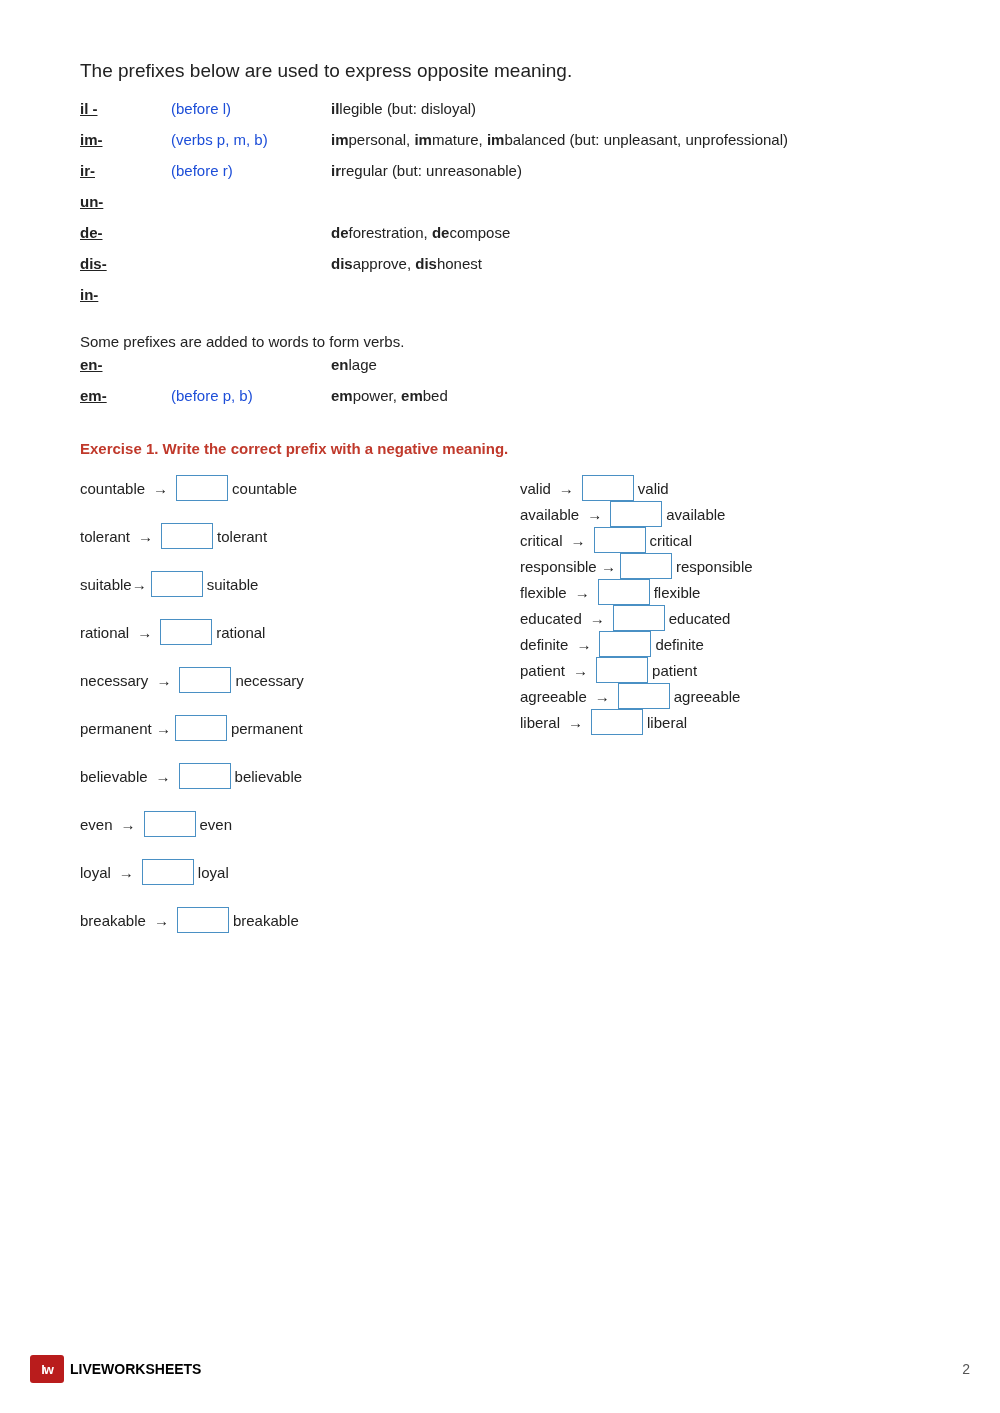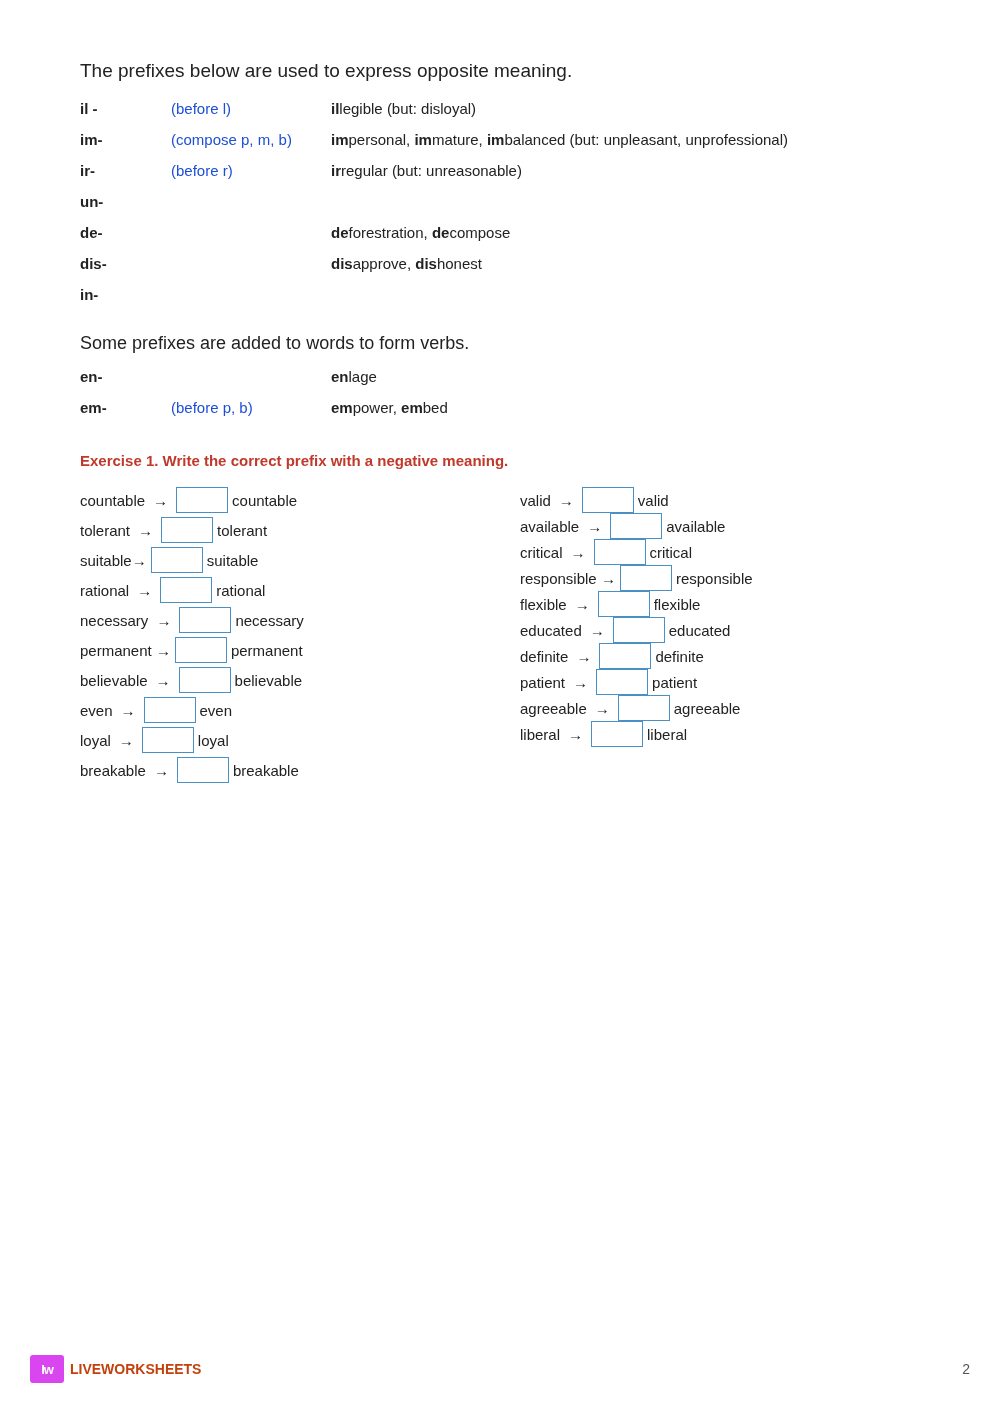--- a/index.html
+++ b/index.html
@@ -23,39 +23,40 @@
     }
     .prefix-row {
       display: flex;
       align-items: baseline;
       margin-bottom: 14px;
     }
     .prefix-key {
       font-weight: bold;
       width: 55px;
       flex-shrink: 0;
+      text-decoration: underline;
     }
     .prefix-cond {
       width: 160px;
       flex-shrink: 0;
       color: #1d4ed8;
       margin-left: 36px;
     }
     .prefix-example {
       flex: 1;
     }
     .prefix-example b {
       font-weight: bold;
     }
     .section-break {
       margin: 30px 0 18px 0;
     }
     .verb-section-intro {
-      font-size: 18px;
-      margin-bottom: 14px;
+      font-size: 15px;
+      margin-bottom: 6px;
     }
     .exercise-heading {
       color: #c0392b;
       font-weight: bold;
       font-size: 15px;
       margin: 36px 0 18px 0;
     }
     .exercise-grid {
       display: grid;
       grid-template-columns: 1fr 1fr;
@@ -91,56 +92,56 @@
       padding: 0 30px;
     }
     .liveworksheets-logo {
       display: flex;
       align-items: center;
       gap: 6px;
     }
     .logo-box {
       width: 34px;
       height: 28px;
-      background: #d946ef;
+      background: #b91c1c;
       display: flex;
       align-items: center;
       justify-content: center;
       border-radius: 3px;
     }
     .logo-box span {
       color: #fff;
       font-weight: bold;
       font-size: 13px;
       letter-spacing: -1px;
     }
     .logo-text {
       font-weight: bold;
       font-size: 14px;
-      color: #c2410c;
+      color: #000000;
     }
     .page-number {
       font-size: 14px;
       color: #555;
     }
   </style>
 </head>
 <body>
 
 <p class="intro-text">The prefixes below are used to express opposite meaning.</p>
 
 <div class="prefix-table">
   <div class="prefix-row">
     <span class="prefix-key">il -</span>
     <span class="prefix-cond">(before l)</span>
     <span class="prefix-example"><b>il</b>legible (but: disloyal)</span>
   </div>
   <div class="prefix-row">
     <span class="prefix-key">im-</span>
-    <span class="prefix-cond">(compose p, m, b)</span>
+    <span class="prefix-cond">(verbs p, m, b)</span>
     <span class="prefix-example"><b>im</b>personal, <b>im</b>mature, <b>im</b>balanced (but: unpleasant, unprofessional)</span>
   </div>
   <div class="prefix-row">
     <span class="prefix-key">ir-</span>
     <span class="prefix-cond">(before r)</span>
     <span class="prefix-example"><b>ir</b>regular (but: unreasonable)</span>
   </div>
   <div class="prefix-row">
     <span class="prefix-key">un-</span>
     <span class="prefix-cond"></span>
@@ -172,21 +173,21 @@
     <span class="prefix-key">em-</span>
     <span class="prefix-cond">(before p, b)</span>
     <span class="prefix-example"><b>em</b>power, <b>em</b>bed</span>
   </div>
 </div>
 
 <p class="exercise-heading">Exercise 1.  Write the correct prefix with a negative meaning.</p>
 
 <div class="exercise-grid">
 
-  <div style="display:flex;flex-direction:column;gap:4px;">
+  <div style="display:flex;flex-direction:column;gap:22px;">
     <div class="exercise-item">
       <span>countable</span>
       <span class="arrow">→</span>
       <input class="prefix-input" type="text" style="">
       <span>countable</span>
     </div>
     <div class="exercise-item">
       <span>tolerant</span>
       <span class="arrow">→</span>
       <input class="prefix-input" type="text" style="">

